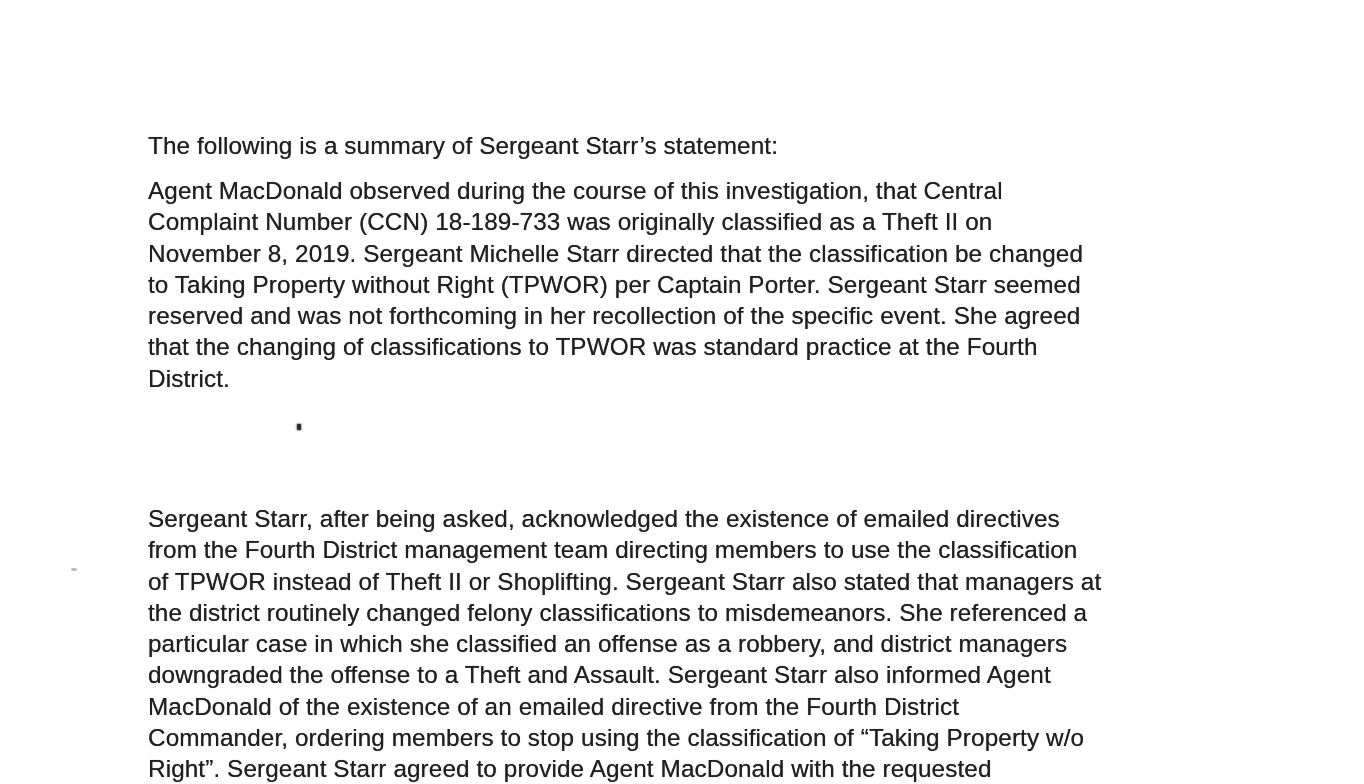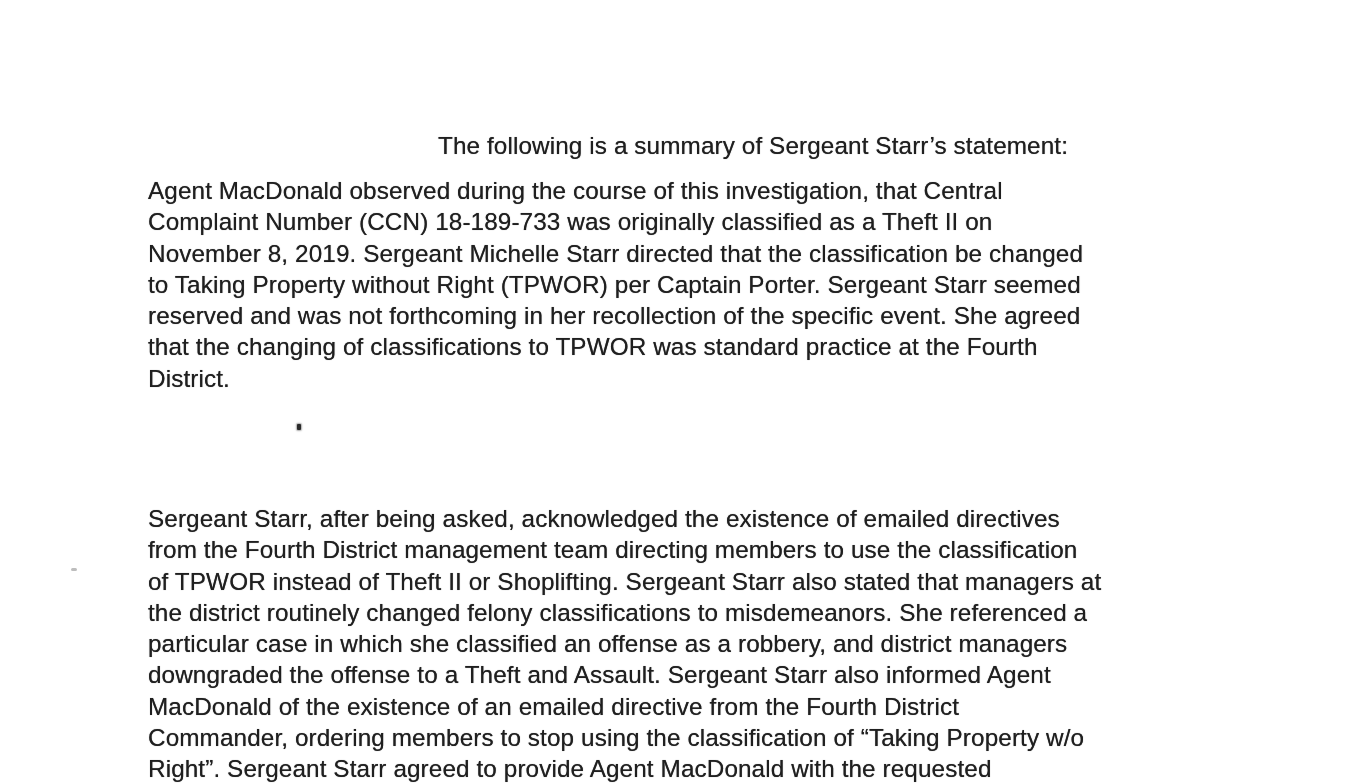--- a/index.html
+++ b/index.html
@@ -25,21 +25,21 @@
     width: 1210px;
     font-family: "Liberation Sans", sans-serif;
     font-size: 24.3px;
     line-height: 31.25px;
     color: #1f1f1f;
     white-space: pre-line;
     letter-spacing: 0.1px;
     
     text-shadow: 0 0 0.7px rgba(45,45,45,0.85);
   }
-  .intro-line { top: 130px; text-align: center; }
+  .intro-line { top: 130px; }
   .para-1    { top: 175px; }
   .para-2    { top: 463px; margin-top: 40px; }
 
   .speck {
     position: absolute;
     border-radius: 1px;
   }
   .speck-1 {
     left: 297px;
     top: 424px;

